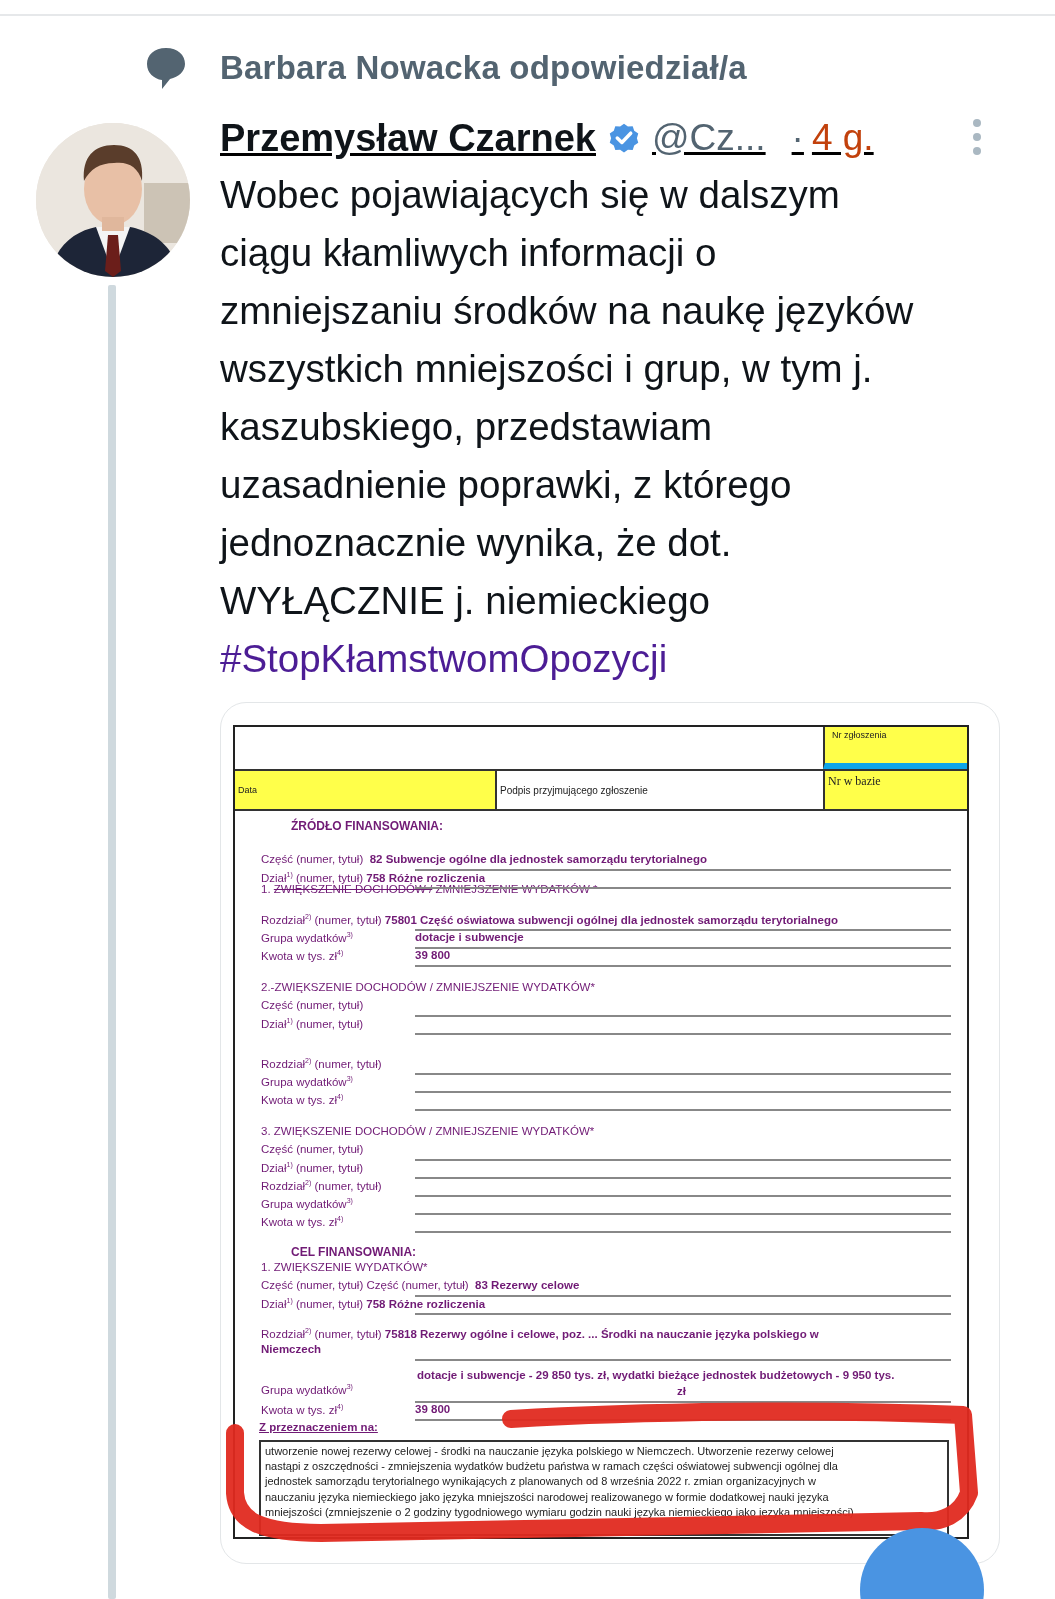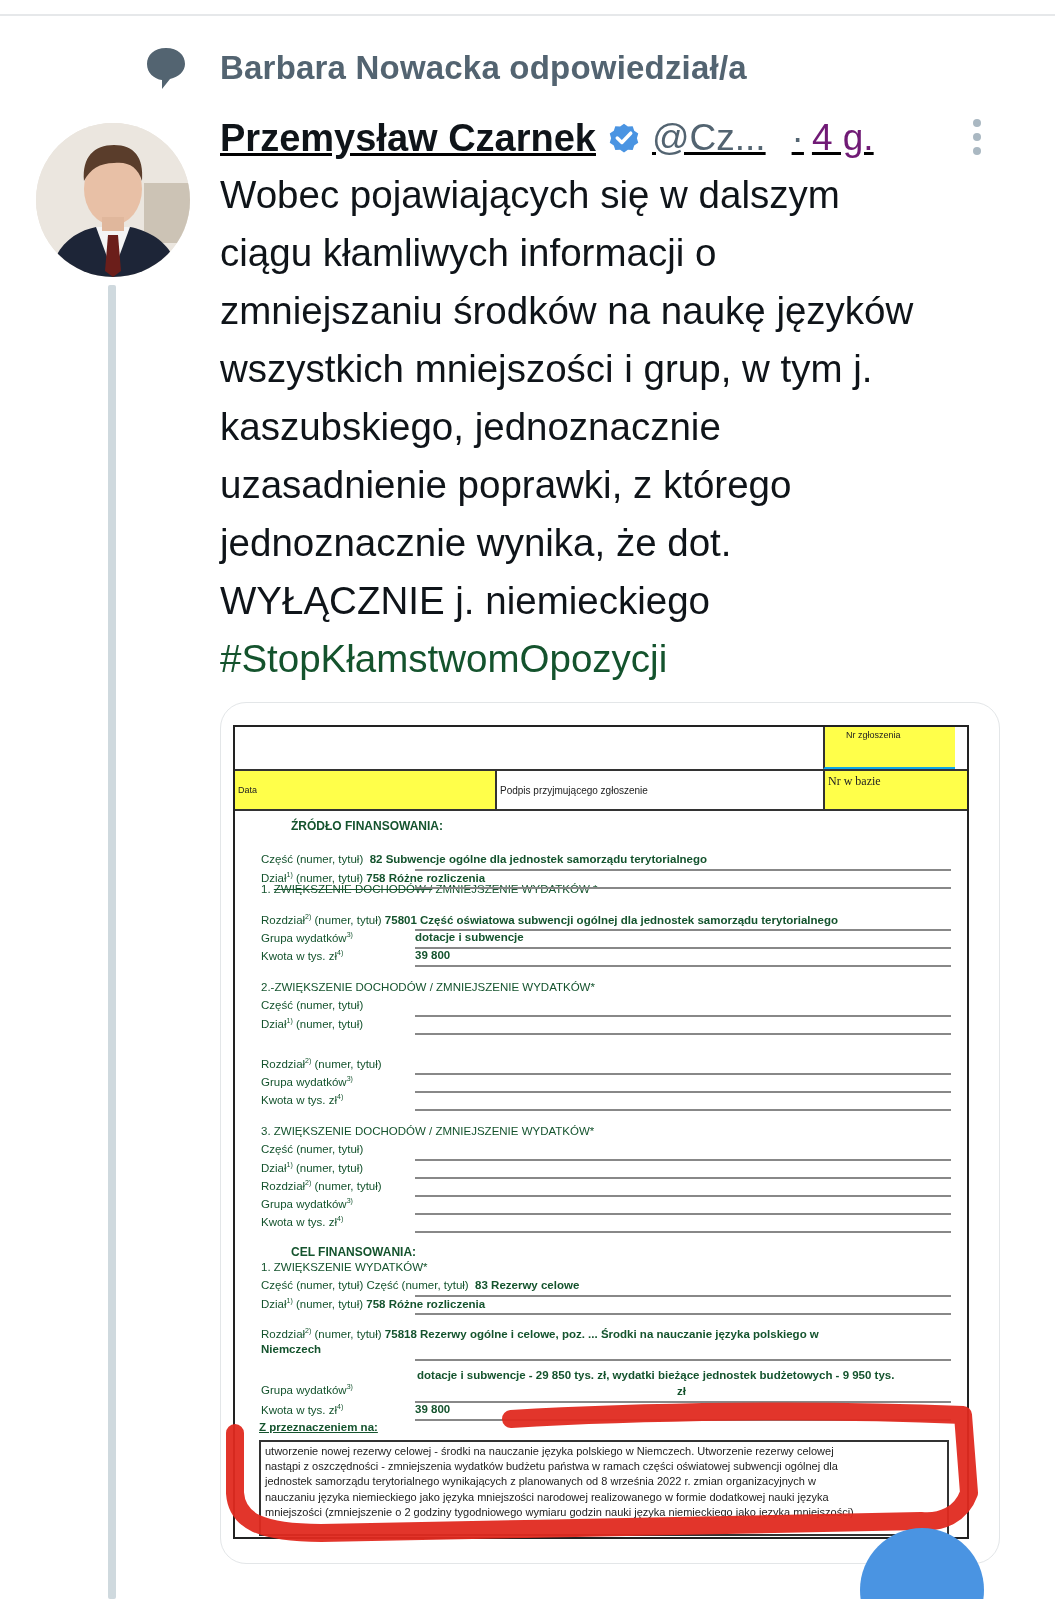--- a/index.html
+++ b/index.html
@@ -16,40 +16,40 @@
   .social-text { font-size: 33px; font-weight: bold; color: #536471; letter-spacing: 0.2px; }
 
   .avatar { position: absolute; left: 36px; top: 123px; width: 154px; height: 154px; border-radius: 50%; overflow: hidden; background: #e9e3dc; }
   .thread-line { position: absolute; left: 108px; top: 285px; width: 8px; height: 1314px; background: #cfd9de; border-radius: 2px; }
 
   .header { position: absolute; left: 220px; top: 112px; height: 52px; display: flex; align-items: center; white-space: nowrap; text-decoration: underline; }
   .display-name { font-size: 38px; font-weight: bold; color: #0f1419; }
   .verified-icon { width: 36px; height: 36px; margin: 0 10px 0 10px; }
   .handle { font-size: 37px; color: #536471; }
   .dot-sep { font-size: 37px; color: #536471; margin: 0 8px 0 26px; }
-  .time { font-size: 37px; color: #701a75; }
+  .time { font-size: 37px; color: #c2410c; }
   .more-icon { position: absolute; left: 970px; top: 118px; width: 14px; height: 38px; }
 
   .tweet-text { position: absolute; left: 220px; top: 166px; width: 800px; font-size: 38.5px; line-height: 58px; color: #0f1419; }
   .tweet-text .line { display: block; white-space: nowrap; }
-  .hashtag { color: #14532d; }
+  .hashtag { color: #4c1d95; }
 
   .media-card { position: absolute; left: 220px; top: 702px; width: 778px; height: 860px; border: 1px solid #e3e6e8; border-radius: 26px; overflow: hidden; background: #fff; }
 
   .doc { position: absolute; left: 12px; top: 22px; width: 732px; height: 810px; border: 2px solid #222; background: #fff; font-family: "Liberation Sans", sans-serif; color: #222; }
   .doc-title-cell { position: absolute; left: 0; top: 0; width: 588px; height: 42px; text-align: center; font-weight: bold; font-size: 16px; line-height: 20px; padding-top: 2px; }
   .doc-title-cell .t2 { text-decoration: underline; text-decoration-thickness: 1px; }
   .yellow { background: #ffff4a; }
-  .nr-zgl { position: absolute; left: 588px; top: 0; width: 132px; height: 42px; border-left: 2px solid #333; border-bottom: 2px solid #0ea5e9; font-size: 9px; padding: 3px 0 0 21px; box-sizing: border-box; }
+  .nr-zgl { position: absolute; left: 588px; top: 0; width: 144px; height: 42px; border-left: 2px solid #333; border-bottom: 6px solid #0ea5e9; font-size: 9px; padding: 3px 0 0 7px; box-sizing: border-box; }
   .row2 { position: absolute; left: 0; top: 42px; width: 732px; height: 42px; border-top: 2px solid #333; border-bottom: 2px solid #333; box-sizing: border-box; }
   .data-cell { position: absolute; left: 0; top: 0; width: 262px; height: 38px; font-size: 9px; padding: 14px 0 16px 3px; box-sizing: border-box; border-right: 2px solid #333; }
   .podpis-cell { position: absolute; left: 262px; top: 0; width: 326px; height: 38px; font-size: 10px; padding: 14px 0 0 3px; box-sizing: border-box; }
   .nr-bazie { position: absolute; left: 588px; top: 0; width: 144px; height: 38px; border-left: 2px solid #333; font-size: 12px; padding: 3px 0 0 3px; box-sizing: border-box; font-family: Liberation Serif, serif; }
 
-  .fr { position: absolute; font-size: 11.5px; white-space: nowrap; color: #14532d; }
+  .fr { position: absolute; font-size: 11.5px; white-space: nowrap; color: #701a75; }
   .fr b { font-weight: bold; }
   .sup { font-size: 7px; vertical-align: super; }
   .uline { position: absolute; height: 1.5px; background: #888; }
   .strike { text-decoration: line-through; }
   .hdr-bold { font-weight: bold; font-size: 12px; }
 
   .purpose-box { position: absolute; left: 24px; top: 713px; width: 690px; height: 96px; border: 2px solid #333; box-sizing: border-box; font-size: 11px; line-height: 15.2px; padding: 2px 4px; color: #222; }
   .purpose-box .pl { display: block; white-space: nowrap; }
 
   .red-mark { position: absolute; left: 0; top: 0; width: 778px; height: 860px; pointer-events: none; }
@@ -96,21 +96,21 @@
   <circle cx="7" cy="5" r="4" fill="#aab8c2"></circle>
   <circle cx="7" cy="19" r="4" fill="#aab8c2"></circle>
   <circle cx="7" cy="33" r="4" fill="#aab8c2"></circle>
 </svg>
 
 <div class="tweet-text">
   <span class="line">Wobec pojawiających się w dalszym</span>
   <span class="line">ciągu kłamliwych informacji o</span>
   <span class="line">zmniejszaniu środków na naukę języków</span>
   <span class="line">wszystkich mniejszości i grup, w tym j.</span>
-  <span class="line">kaszubskiego, jednoznacznie</span>
+  <span class="line">kaszubskiego, przedstawiam</span>
   <span class="line">uzasadnienie poprawki, z którego</span>
   <span class="line">jednoznacznie wynika, że dot.</span>
   <span class="line">WYŁĄCZNIE j. niemieckiego</span>
   <span class="line hashtag">#StopKłamstwomOpozycji</span>
 </div>
 
 <div class="media-card">
   <div class="doc">
     <div class="nr-zgl yellow">Nr zgłoszenia</div>
     <div class="row2">

